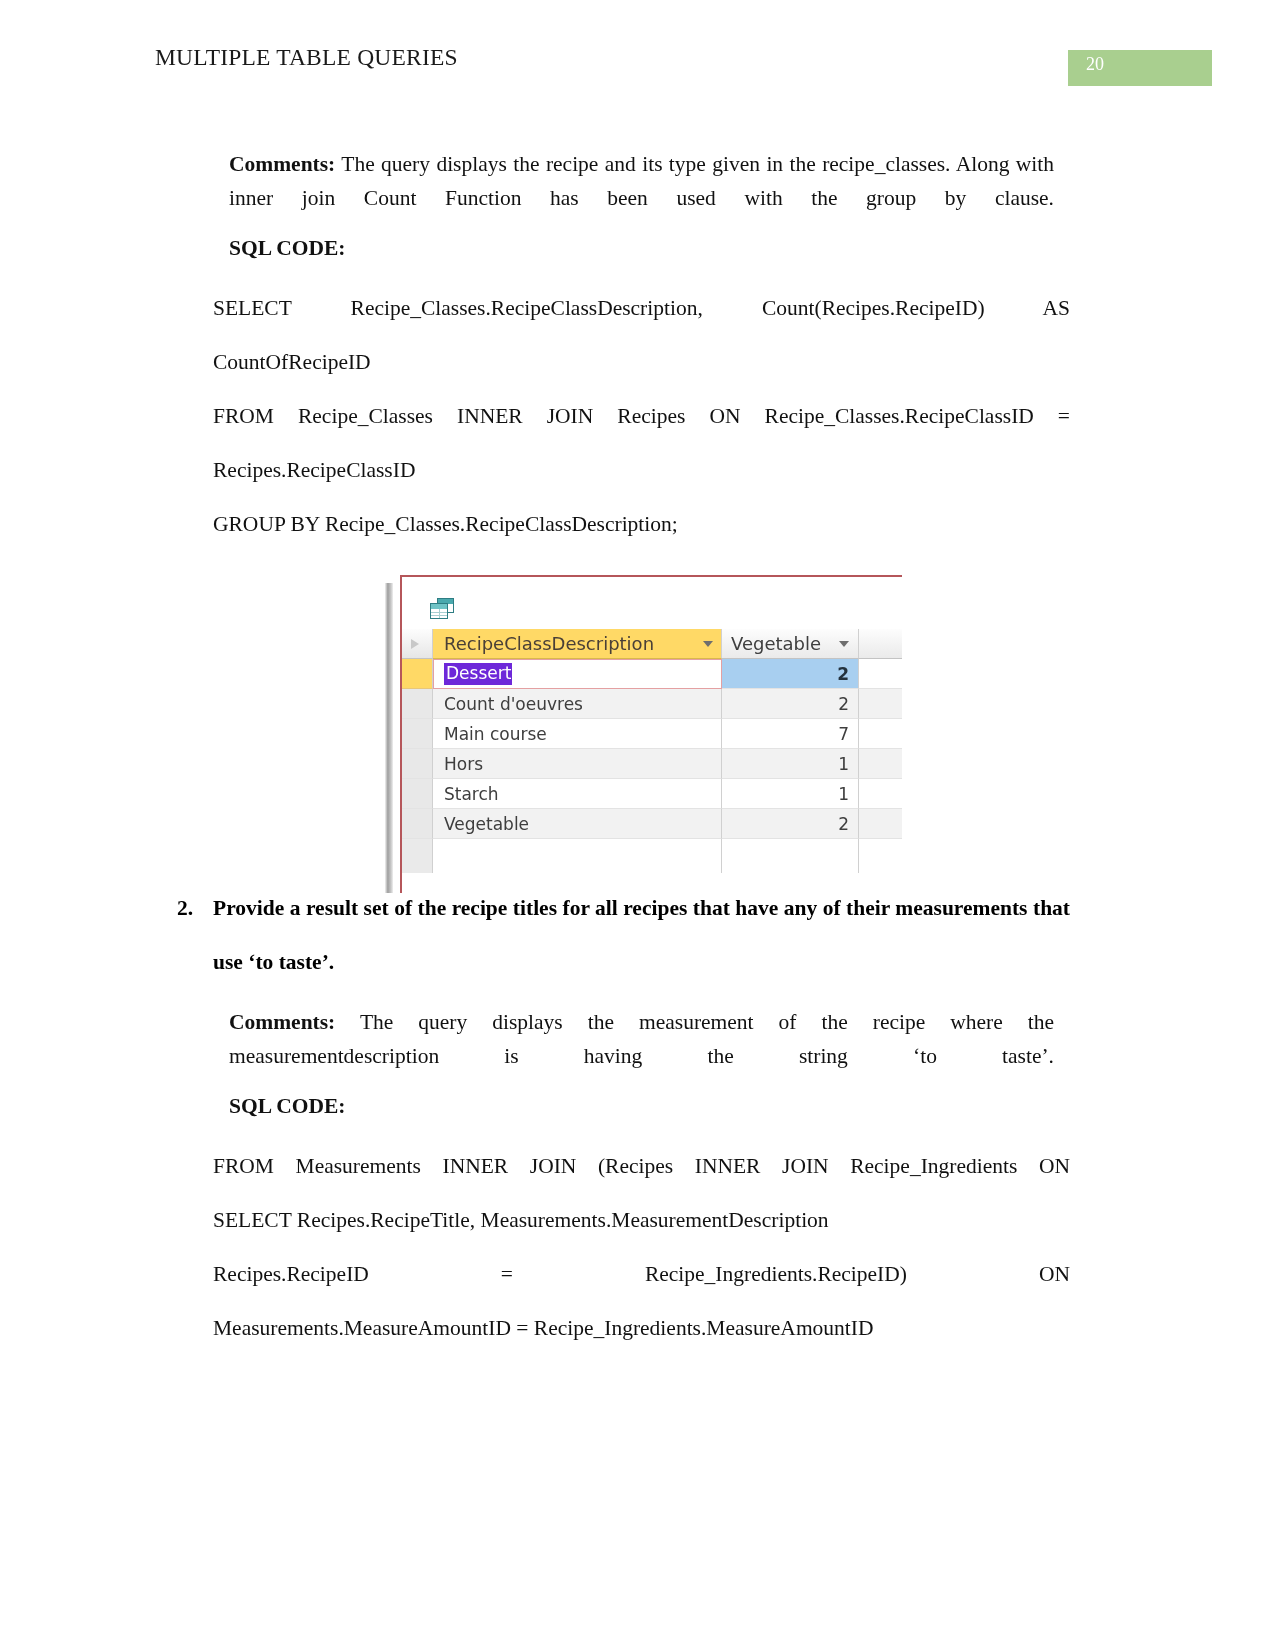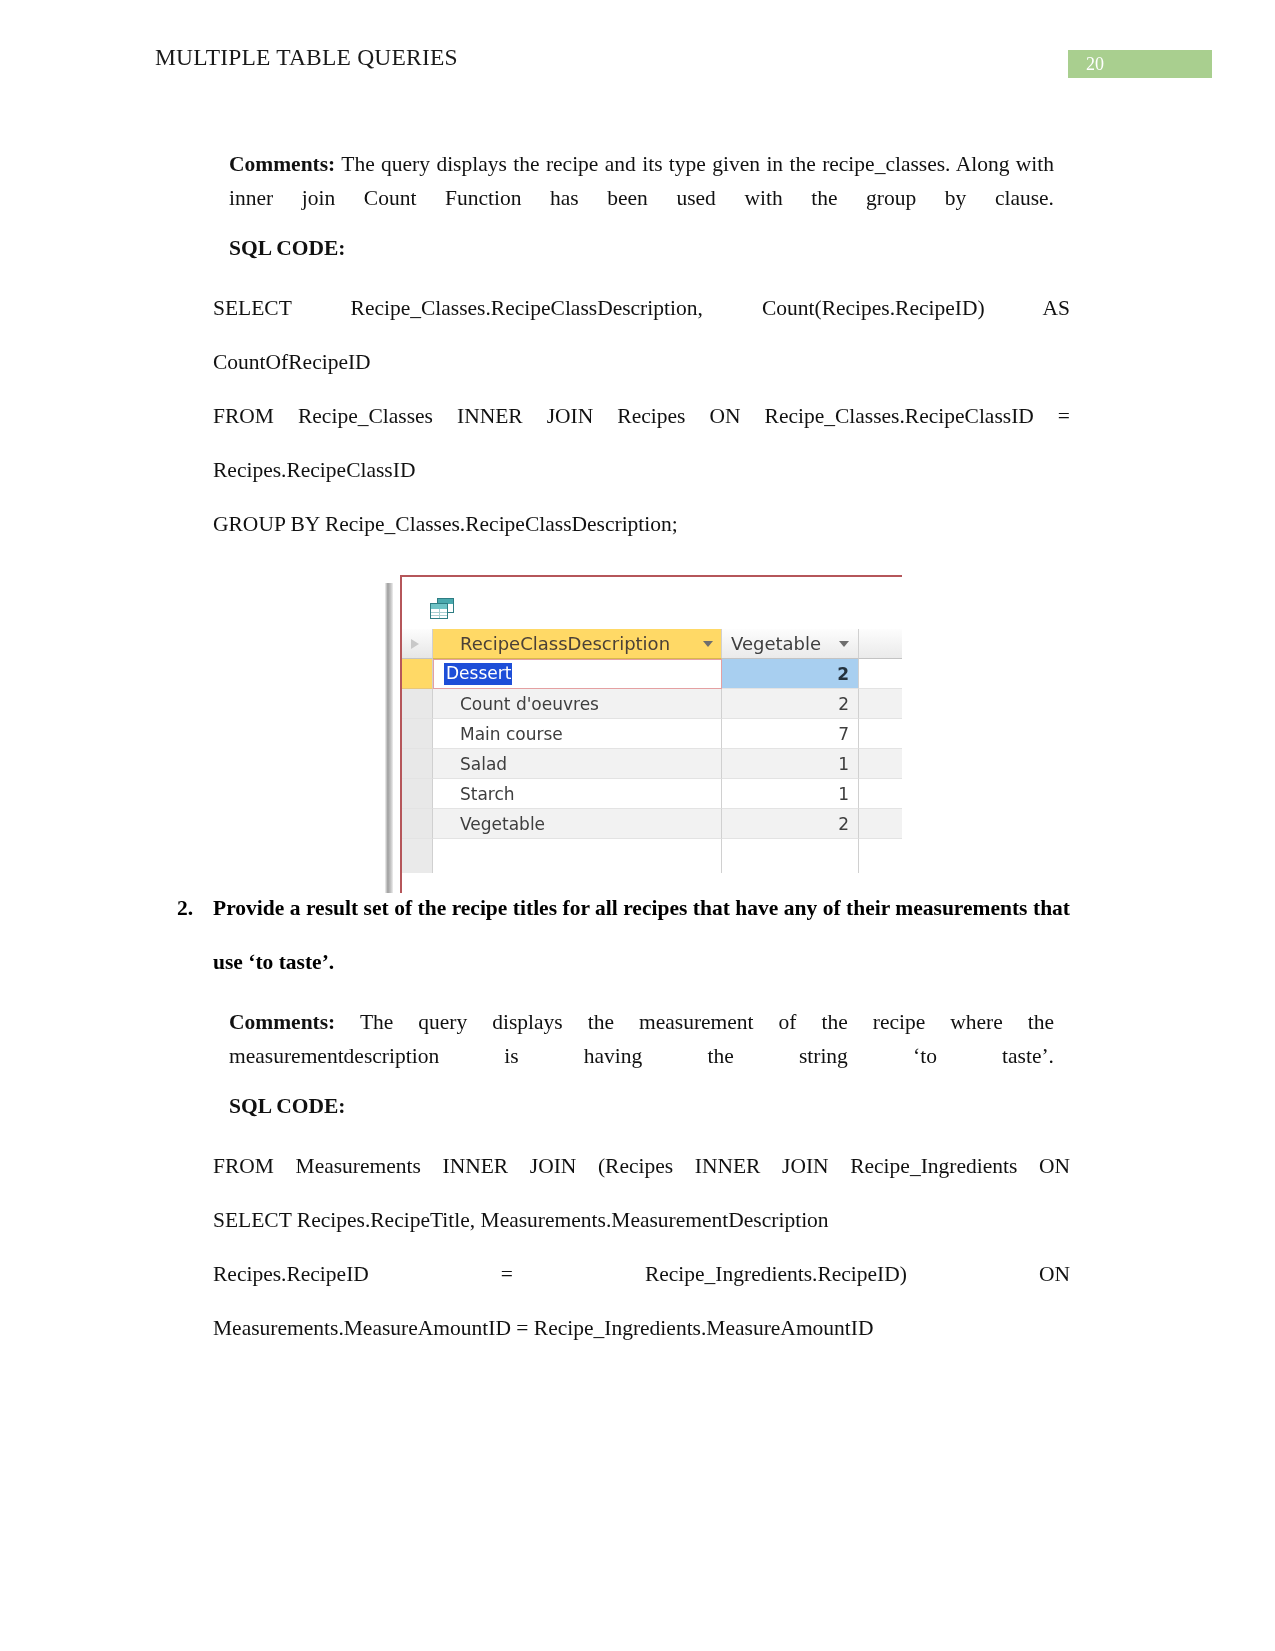--- a/index.html
+++ b/index.html
@@ -33,21 +33,21 @@
     font-size: 23.5px;
     letter-spacing: 0.2px;
     white-space: nowrap;
     color: #1a1a1a;
   }
   .page-number-badge {
     position: absolute;
     left: 1068px;
     top: 6px;
     width: 144px;
-    height: 28px;
+    height: 36px;
     background: #a9cf8f;
   }
   .page-number-badge .pg-num {
     position: absolute;
     left: 18px;
     top: 2px;
     font-size: 18px;
     color: #ffffff;
     line-height: 24px;
   }
@@ -196,21 +196,21 @@
     flex: 0 0 31px;
     border-right: 1px solid #d0d0d0;
     border-bottom: 1px solid #e3e3e3;
     background: #e8e8e8;
   }
   .cell-desc {
     flex: 0 0 289px;
     width: 289px;
     border-right: 1px solid #d0d0d0;
     border-bottom: 1px solid #e3e3e3;
-    padding: 0 0 0 27px;
+    padding: 0 0 0 11px;
     display: flex;
     align-items: center;
     font-family: "DejaVu Sans", "Liberation Sans", sans-serif;
     font-size: 17px;
     color: #3e3e3e;
     background: #ffffff;
     position: relative;
   }
   .cell-count {
     flex: 0 0 137px;
@@ -278,21 +278,21 @@
   
   .grid-row.current .cell-select { background: #ffd966; border-bottom: 1px solid #e8c77a; }
   .grid-row.current .cell-desc {
     background: #ffffff;
     border: 1px solid #e4a0a2;
     border-right: 1px solid #e4a0a2;
     padding-left: 10px;
   }
   .grid-row.current .cell-count { background: #a8cff0; font-weight: bold; color: #24323e; }
   .sel-text {
-    background: #1d4ed8;
+    background: #6d28d9;
     color: #ffffff;
     padding: 1px 1px 2px 2px;
     line-height: 1.1;
   }
   .grid-row.alt .cell-desc,
   .grid-row.alt .cell-count,
   .grid-row.alt .cell-filler { background: #f2f2f2; }
   .grid-row.newrec { height: 34px; }
   .grid-row.newrec .cell-desc,
   .grid-row.newrec .cell-count { background: #ffffff; border-bottom: none; }
@@ -400,21 +400,21 @@
           </div>
         <div class="cell-count">
             <span>7</span>
           </div>
         <div class="cell-filler"></div>
       </div>
 
       <div class="grid-row alt">
         <div class="cell-select"></div>
         <div class="cell-desc">
-            <span>Salad</span>
+            <span>Hors</span>
           </div>
         <div class="cell-count">
             <span>1</span>
           </div>
         <div class="cell-filler"></div>
       </div>
 
       <div class="grid-row">
         <div class="cell-select"></div>
         <div class="cell-desc">

